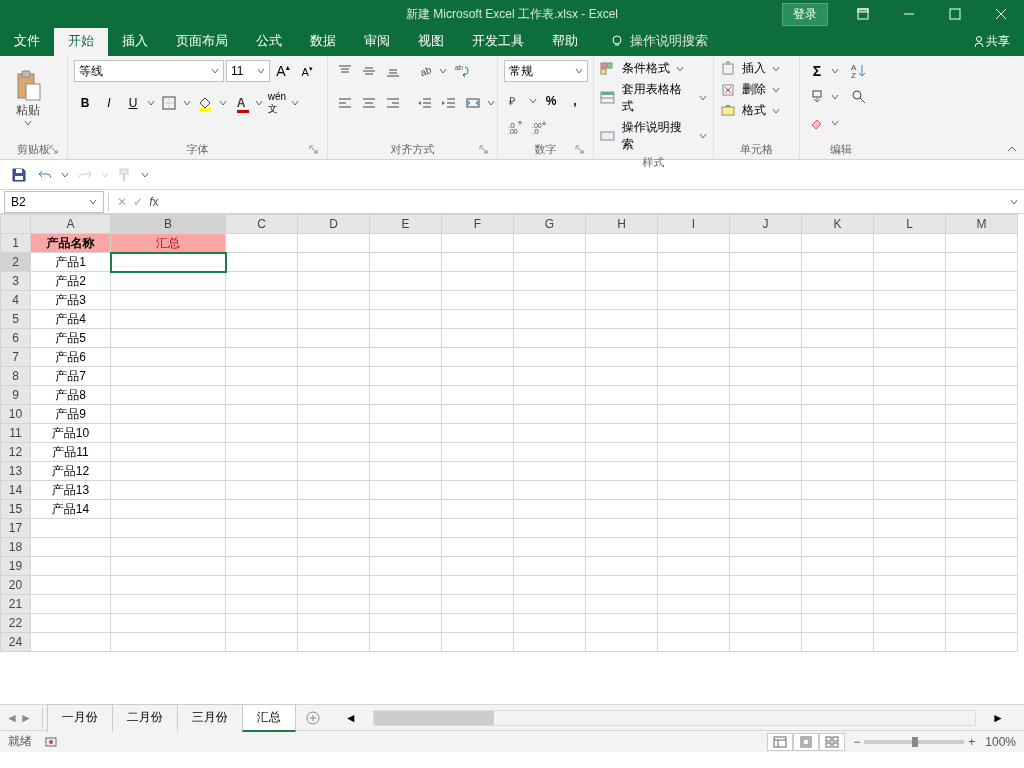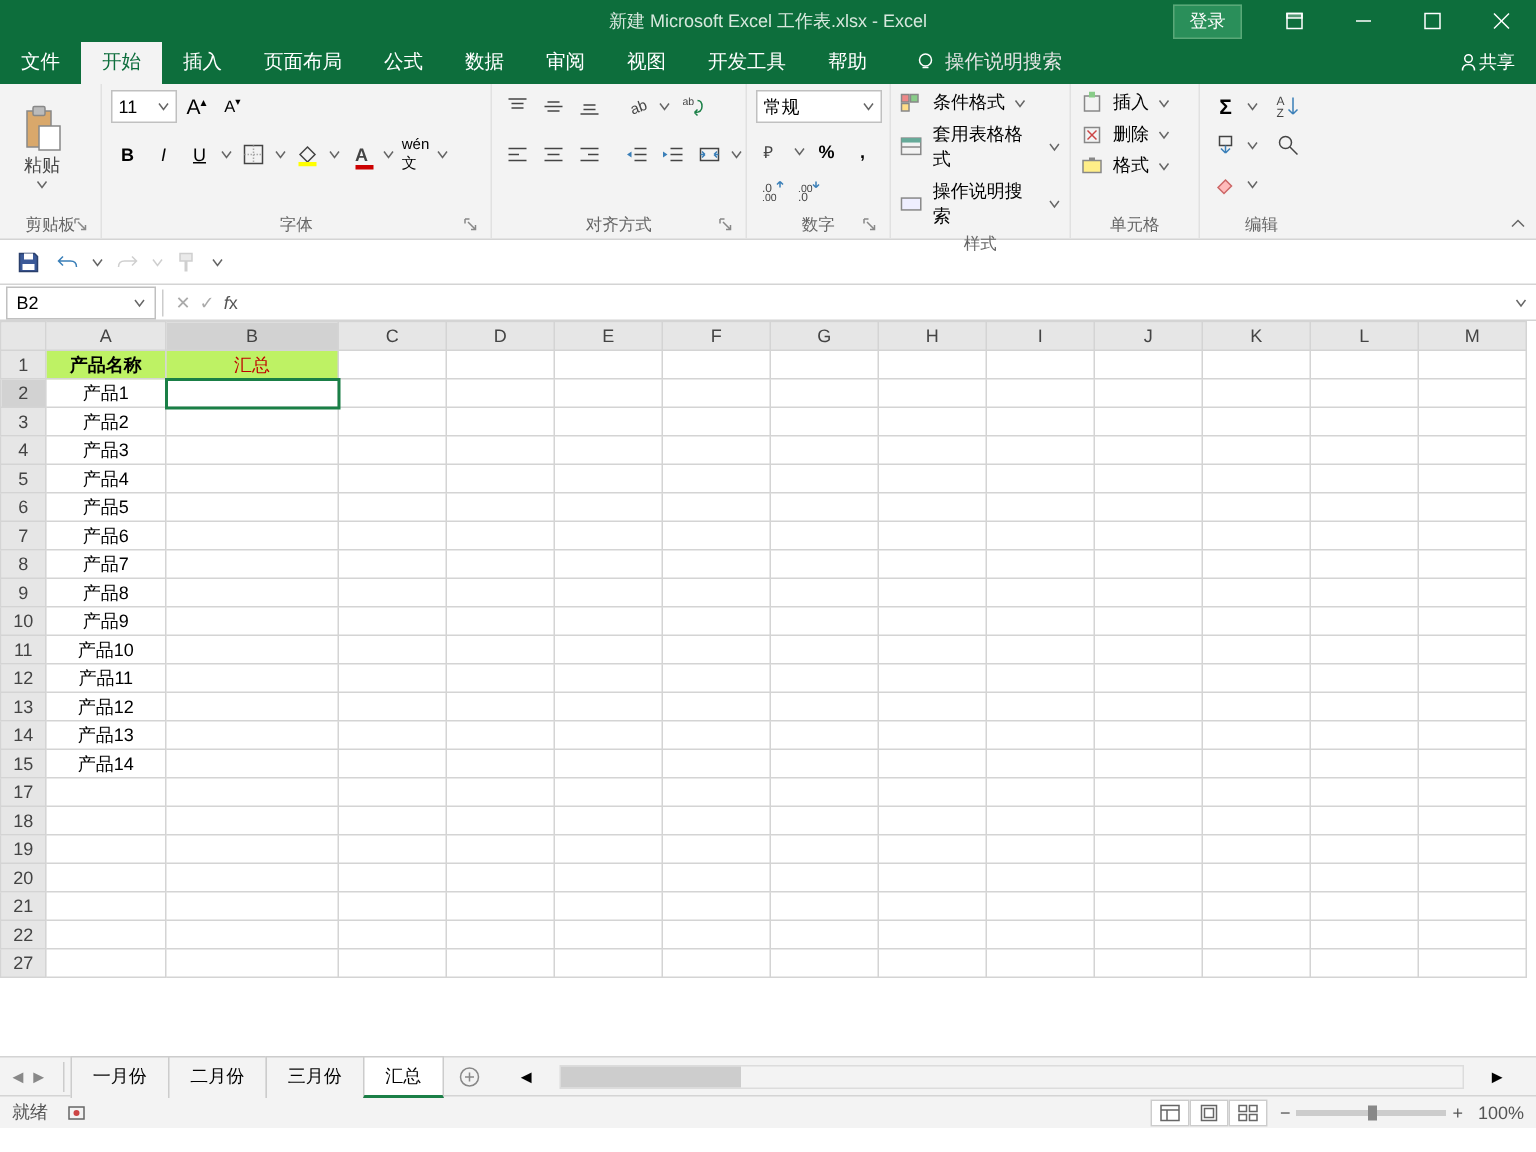--- a/index.html
+++ b/index.html
@@ -35,21 +35,21 @@
 .namebox .arrow{margin-left:auto;}
 .fxbtns{display:flex;gap:6px;padding:0 8px;color:#aaa;}
 .fxval{flex:1;padding:0 6px;}
 .grid{position:relative;overflow:hidden;}
 .grid table{border-collapse:collapse;table-layout:fixed;}
 .grid th, .grid td{border:1px solid #d4d4d4;height:19px;font-size:12px;padding:0;text-align:center;font-weight:normal;}
 .grid th{background:#e6e6e6;color:#444;}
 .grid .corner{width:30px;background:#e6e6e6;border:1px solid #d4d4d4;}
 .grid .rowhdr{width:30px;background:#e6e6e6;text-align:center;}
 .grid td.cell{background:#fff;text-align:center;}
-.grid td.y{background:#bef264;}
+.grid td.y{background:#fca5a5;}
 .grid td.sel{outline:2px solid #1a7f46;outline-offset:-1px;}
 .grid .colhdr.sel, .grid .rowhdr.sel{background:#d2d2d2;}
 .sheetbar{height:26px;border-top:1px solid #d4d4d4;display:flex;align-items:center;background:#f3f3f3;}
 .sheetnav{display:flex;gap:2px;padding:0 6px;color:#888;}
 .sheettab{padding:4px 14px;border:1px solid #ccc;border-bottom:none;background:#f3f3f3;font-size:12px;margin-right:-1px;cursor:pointer;}
 .sheettab.active{background:#fff;border-bottom:2px solid #1a7f46;}
 .newsheet{width:24px;height:24px;display:flex;align-items:center;justify-content:center;margin-left:6px;color:#777;}
 .hscroll{flex:1;display:flex;align-items:center;padding:0 20px;}
 .hscroll .track{flex:1;height:16px;background:#f3f3f3;border:1px solid #dcdcdc;position:relative;margin:0 16px;}
 .hscroll .thumb{position:absolute;left:0;width:120px;height:100%;background:#cdcdcd;}
@@ -143,20 +143,26 @@
       </div>
     </div>
     <div class="lbl"><span>剪贴板</span><svg class="dlg" viewBox="0 0 10 10">
           <path d="M1 1 L1 4 M1 1 L4 1 M3 3 L8 8 M8 5 L8 8 L5 8" stroke="#888" fill="none"></path>
         </svg></div>
   </div>
 
   <div class="rgroup" style="width:260px">
     <div class="body col">
       <div class="row">
+        <div class="combo" style="width:150px">
+            <span>等线</span>
+            <svg class="chev arrow" viewBox="0 0 8 8">
+              <path d="M1 2 L4 6 L7 2" fill="none" stroke="#666"></path>
+            </svg>
+          </div>
         <div class="combo" style="width:44px">
             <span>11</span>
             <svg class="chev arrow" viewBox="0 0 8 8">
               <path d="M1 2 L4 6 L7 2" fill="none" stroke="#666"></path>
             </svg>
           </div>
         <div class="sbtn">
             <span style="font-size:14px">A<sup style="font-size:8px">▴</sup></span>
           </div>
         <div class="sbtn">
@@ -920,21 +926,21 @@
           <td class="cell" style=""></td>
           <td class="cell" style=""></td>
           <td class="cell" style=""></td>
           <td class="cell" style=""></td>
           <td class="cell" style=""></td>
           <td class="cell" style=""></td>
           <td class="cell" style=""></td>
           <td class="cell" style=""></td>
         </tr>
         <tr>
-          <th class="rowhdr">27</th>
+          <th class="rowhdr">24</th>
           <td class="cell" style=""></td>
           <td class="cell" style=""></td>
           <td class="cell" style=""></td>
           <td class="cell" style=""></td>
           <td class="cell" style=""></td>
           <td class="cell" style=""></td>
           <td class="cell" style=""></td>
           <td class="cell" style=""></td>
           <td class="cell" style=""></td>
           <td class="cell" style=""></td>

